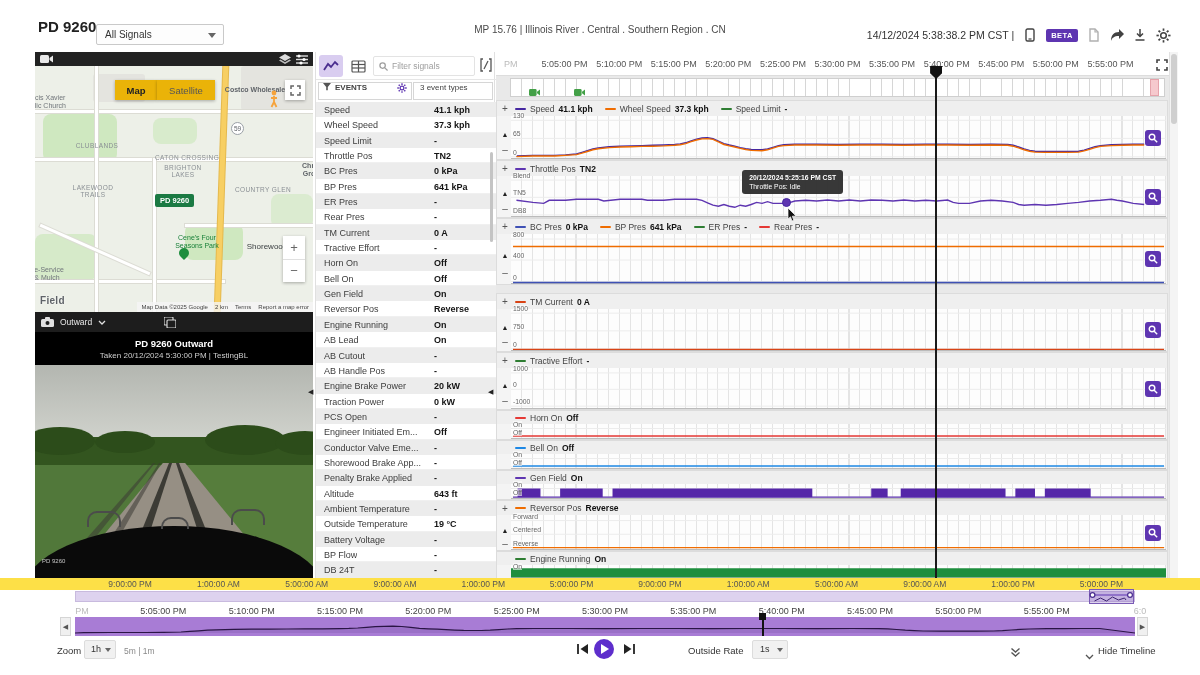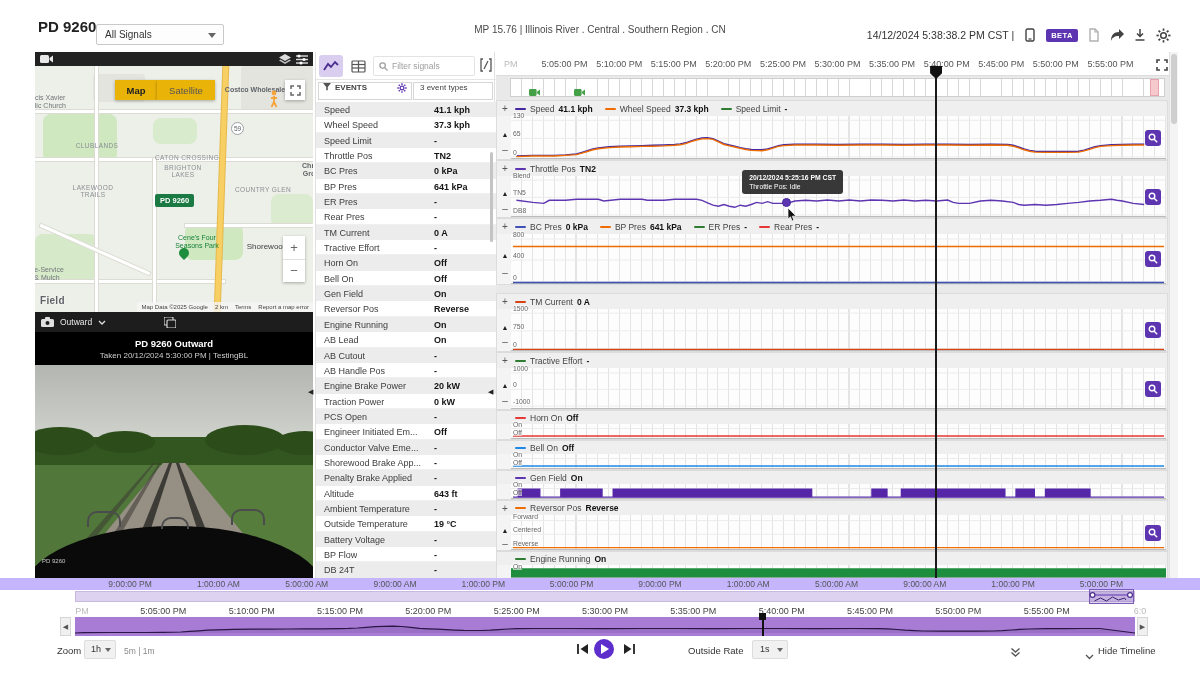--- a/index.html
+++ b/index.html
@@ -136,21 +136,21 @@
   #chart-scroll-thumb { position:absolute; right:1px; top:2px; width:6px; height:70px; background:#cfcfcf; border-radius:3px; }
 
   
   #tooltip { position:absolute; z-index:10; background:rgba(45,45,45,.95); border-radius:3px; padding:4px 7px; color:#fff; }
   #tooltip .t1 { font-size:6.8px; font-weight:bold; white-space:nowrap; }
   #tooltip .t2 { font-size:6.8px; margin-top:2px; white-space:nowrap; }
   #tooltip-dot { position:absolute; width:9px; height:9px; border-radius:50%; background:#5e35b1; border:1.5px solid #4527a0; z-index:10; }
   #mouse-cursor { position:absolute; z-index:11; }
 
   
-  #ov-labels { position:absolute; left:0; top:578px; width:1200px; height:12px; background:#c4b5fd; }
+  #ov-labels { position:absolute; left:0; top:578px; width:1200px; height:12px; background:#fde047; }
   .ov-lbl { position:absolute; top:1px; transform:translateX(-50%); font-size:8.5px; color:#555; white-space:nowrap; }
   #ov-band { position:absolute; left:75px; top:591px; width:1060px; height:11px; background:#ddd2ef;
     border:1px solid #c8bade; }
   #ov-selection { position:absolute; top:-3px; height:15px; background:rgba(120,78,180,.25); border:1px solid #7a5bb5; }
   #tl-labels { position:absolute; left:0; top:604px; width:1200px; height:13px; background:#fff; }
   .tl-lbl { position:absolute; top:2px; transform:translateX(-50%); font-size:9px; color:#444; white-space:nowrap; }
   .tl-partial { color:#bbb; }
   #tl-band { position:absolute; left:75px; top:617px; width:1060px; height:19px; background:#a87cd5; }
   #tl-marker { position:absolute; top:-4px; width:7px; height:7px; background:#111; }
   #tl-marker-line { position:absolute; top:0; width:1.5px; height:19px; background:#111; }

